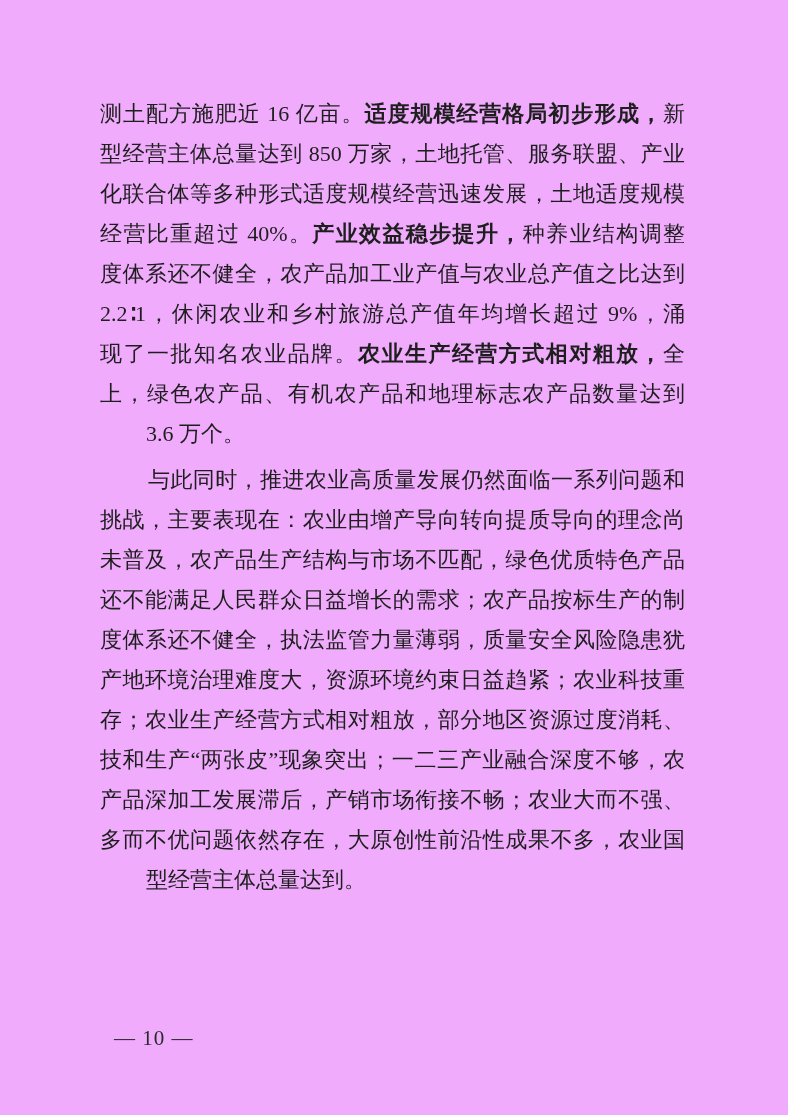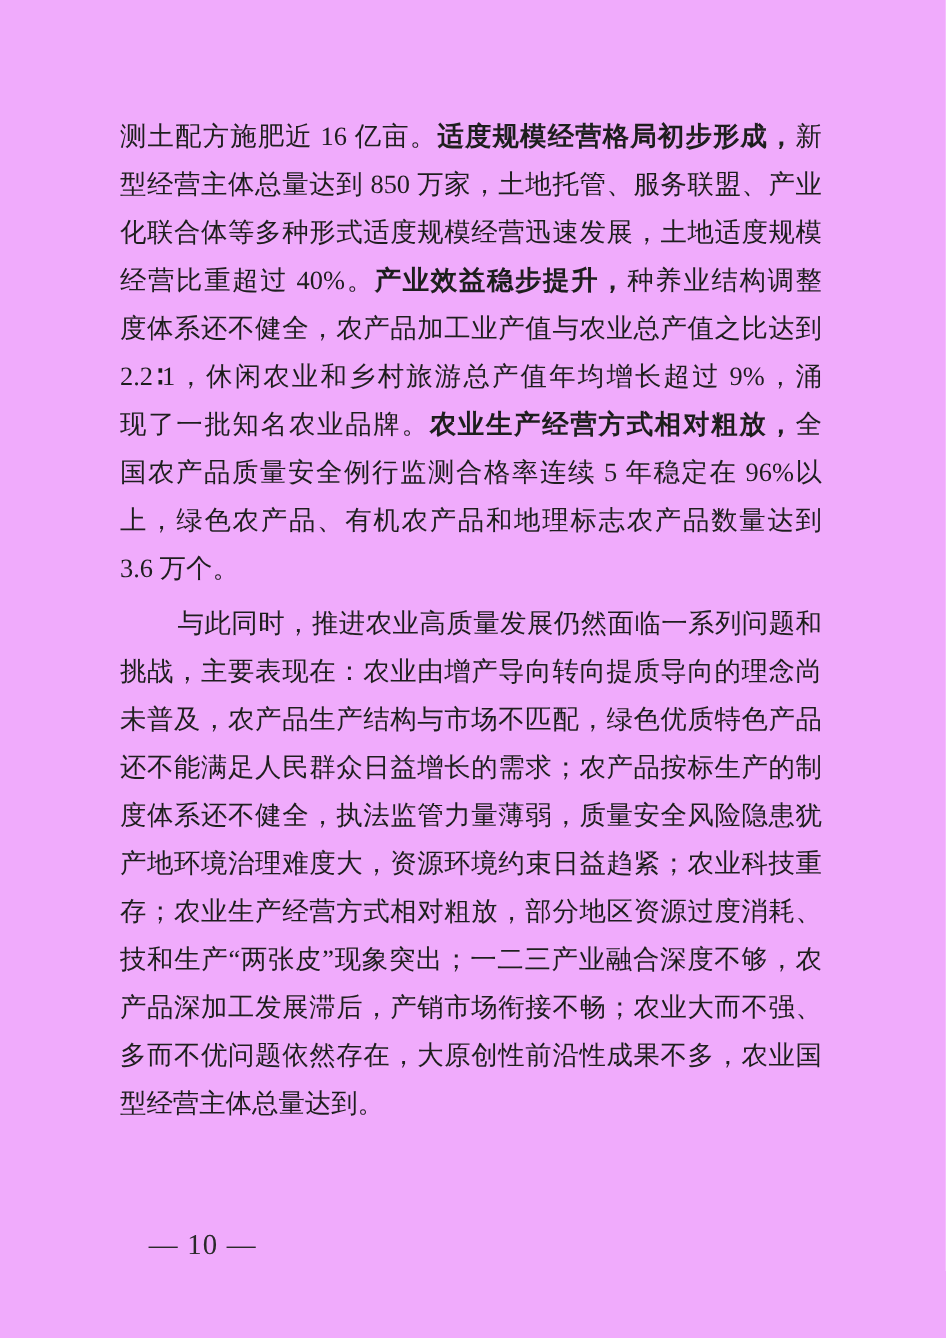--- a/index.html
+++ b/index.html
@@ -40,51 +40,51 @@
     line-height: 40px;
     height: 40px;
     overflow: hidden;
     text-align: justify;
     text-align-last: justify;
     text-justify: inter-character;
     white-space: normal;
   }
   .line.last {
     text-align-last: left;
+    margin-left: 46px;
   }
   .line.indent {
     text-indent: 48px;
   }
   .run-bold {
     font-weight: 700;
   }
   .footer {
     position: absolute;
-    left: 124px;
+    left: 114px;
     top: 1025px;
-    font-size: 24px;
+    font-size: 21px;
     line-height: 26px;
     color: #2a2a2a;
     letter-spacing: 1px;
   }
 </style>
 </head>
 <body>
 
 <div class="page">
   <div class="text-block" id="content">
       <div class="paragraph">
         <div class="line"><span class="run">测土配方施肥近 16 亿亩。</span><span class="run-bold">适度规模经营格局初步形成，</span><span class="run">新</span></div>
         <div class="line"><span class="run">型经营主体总量达到 850 万家，土地托管、服务联盟、产业</span></div>
         <div class="line"><span class="run">化联合体等多种形式适度规模经营迅速发展，土地适度规模</span></div>
         <div class="line"><span class="run">经营比重超过 40%。</span><span class="run-bold">产业效益稳步提升，</span><span class="run">种养业结构调整</span></div>
         <div class="line"><span class="run">度体系还不健全，农产品加工业产值与农业总产值之比达到</span></div>
         <div class="line"><span class="run">2.2∶1，休闲农业和乡村旅游总产值年均增长超过 9%，涌</span></div>
         <div class="line"><span class="run">现了一批知名农业品牌。</span><span class="run-bold">农业生产经营方式相对粗放，</span><span class="run">全</span></div>
-        <div class="line"><span class="run">国农产品质量安全例行监测合格率连续 5 年稳定在 96%以</span></div>
         <div class="line"><span class="run">上，绿色农产品、有机农产品和地理标志农产品数量达到</span></div>
         <div class="line last"><span class="run">3.6 万个。</span></div>
       </div>
       <div class="paragraph">
         <div class="line indent"><span class="run">与此同时，推进农业高质量发展仍然面临一系列问题和</span></div>
         <div class="line"><span class="run">挑战，主要表现在：农业由增产导向转向提质导向的理念尚</span></div>
         <div class="line"><span class="run">未普及，农产品生产结构与市场不匹配，绿色优质特色产品</span></div>
         <div class="line"><span class="run">还不能满足人民群众日益增长的需求；农产品按标生产的制</span></div>
         <div class="line"><span class="run">度体系还不健全，执法监管力量薄弱，质量安全风险隐患犹</span></div>
         <div class="line"><span class="run">产地环境治理难度大，资源环境约束日益趋紧；农业科技重</span></div>

